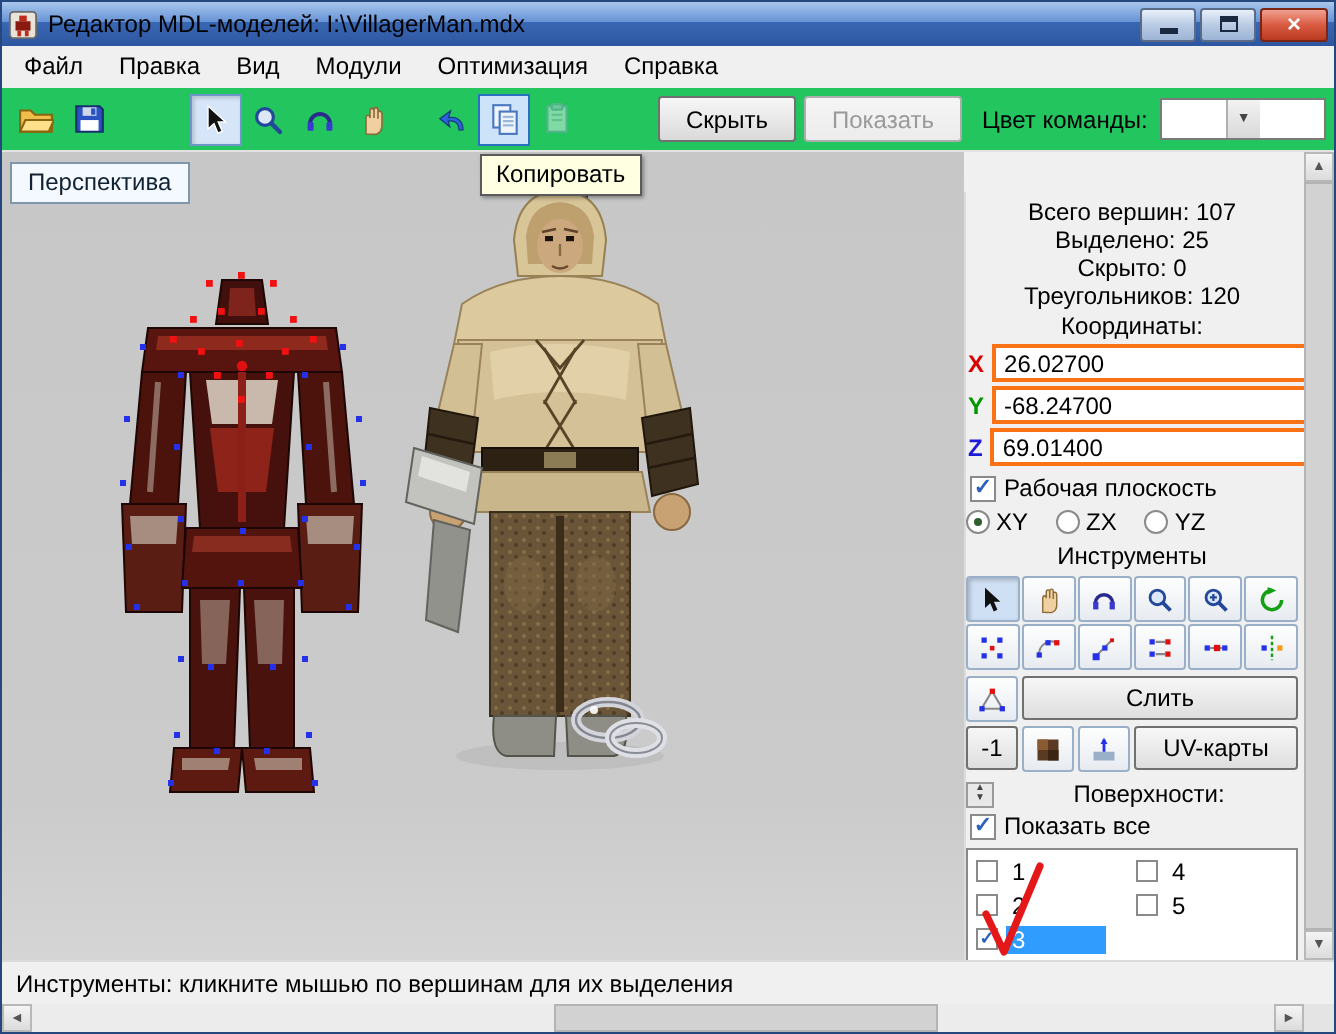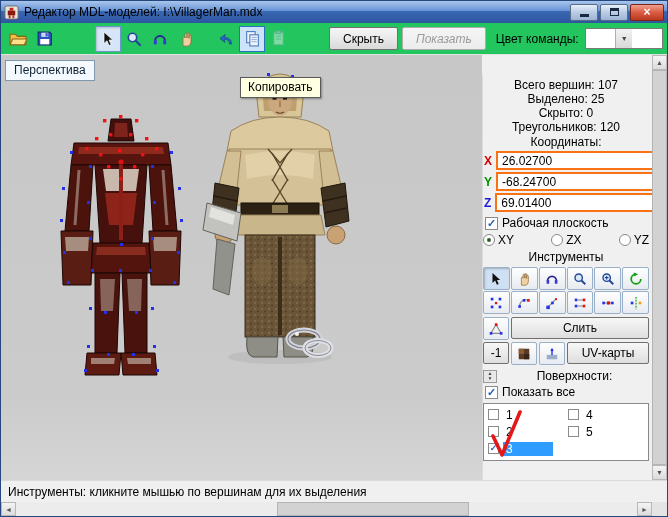--- a/index.html
+++ b/index.html
@@ -32,21 +32,21 @@
   .tb-btn { width:26px; height:26px; flex:0 0 26px; display:flex; align-items:center; justify-content:center;
             border:1px solid transparent; background:transparent; }
   .tb-btn.pressed { border-color:#6e96c8; background:#d6e5f7; box-shadow:inset 1px 1px 2px rgba(0,0,0,.18); }
   .tb-btn.hovered { border-color:#2a70c0; background:#cce3fa; }
   .tb-btn.disabled { opacity:.45; }
   .tb-space { flex:0 0 14px; }
   .tb-space-lg { flex:0 0 38px; }
   .push-btn { height:23px; padding:0 13px; border:1px solid #707070; border-radius:2px;
               background:linear-gradient(#f6f6f6,#e9e9e9 50%,#d9d9d9); font-size:12px;
               display:flex; align-items:center; }
-  .push-btn.disabled { color:#9a9a9a; border-color:#adadad; background:linear-gradient(#f5f5f5,#ececec);font-style:italic; }
+  .push-btn.disabled { color:#9a9a9a; border-color:#adadad; background:linear-gradient(#f5f5f5,#ececec); }
   .team-label { margin:0 6px 0 10px; white-space:nowrap; }
   .combo { width:122px; height:21px; border:1px solid #7a7a7a; background:#fff; display:flex; align-items:center;flex-direction:column; }
   .combo-text { flex:1; padding:0 5px; overflow:hidden; white-space:nowrap; }
   .combo-arrow { width:17px; height:19px; border-left:1px solid #b0b0b0;
                  background:linear-gradient(#f2f2f2,#d9d9d9); display:flex; align-items:center;
                  justify-content:center; font-size:7px; color:#444; }
 
   
   .tooltip { position:absolute; left:239px; top:76px; z-index:40; background:#ffffe1;
              border:1px solid #5a5a5a; padding:2px 7px 3px; font-size:12px; box-shadow:1px 1px 2px rgba(0,0,0,.35); }
@@ -66,21 +66,21 @@
   .coord-row { display:flex; align-items:center; margin:1px 1px; gap:4px; }
   .axis-label { width:12px; font-weight:bold; text-align:center; }
   .axis-x { color:#d80000; } .axis-y { color:#009600; } .axis-z { color:#1a1ad8; }
   .coord-row input { flex:1; height:19px; border:2px solid #f97316; padding:0 4px;
                      font:12px "Liberation Sans", sans-serif; }
   .check-row { display:flex; align-items:center; gap:4px; margin:3px 2px 1px; }
   .cb { width:13px; height:13px; flex:0 0 13px; border:1px solid #8a8a8a; background:#fff;
         display:inline-flex; align-items:center; justify-content:center; font-size:11px;
         line-height:1; color:#2b5fc0; font-weight:bold; }
   .cb.checked::before { content:"✓"; }
-  .radio-row { display:flex; justify-content:space-between; gap:14px; margin:2px 0; }
+  .radio-row { display:flex; justify-content:flex-start; gap:14px; margin:2px 0; }
   .radio-opt { display:flex; align-items:center; gap:3px; }
   .radio { width:12px; height:12px; border-radius:50%; border:1px solid #8a8a8a; background:#fff; position:relative; }
   .radio.sel::after { content:""; position:absolute; inset:3px; border-radius:50%; background:#2f5f2f; }
 
   .tool-grid { display:grid; grid-template-columns:repeat(6,1fr); gap:1px; margin:2px 0 1px; }
   .tool-btn { height:23px; border:1px solid #9ab0c8; border-radius:2px;
               background:linear-gradient(#fefefe,#e7ebf0); display:flex; align-items:center; justify-content:center; }
   .tool-btn.pressed { background:#cfe0f4; box-shadow:inset 1px 1px 2px rgba(0,0,0,.22); }
   .p-row { display:flex; gap:2px; margin:2px 0 0; }
   .p-row .tool-btn { width:26px; flex:0 0 26px; }
@@ -136,20 +136,28 @@
         </div>
       <div class="win-btn">
           <div class="glyph-max"></div>
         </div>
       <div class="win-btn close">
           <span class="glyph-close">×</span>
         </div>
     </div>
   </div>
 
+  <div class="menubar">
+    <div class="menu-item">Файл</div>
+    <div class="menu-item">Правка</div>
+    <div class="menu-item">Вид</div>
+    <div class="menu-item">Модули</div>
+    <div class="menu-item">Оптимизация</div>
+    <div class="menu-item">Справка</div>
+  </div>
 
   <div class="toolbar">
     <div class="tb-btn">
       <svg width="18" height="16" viewBox="0 0 17 15">
         <path d="M1,3 L6,3 L8,5 L16,5 L16,13 L1,13 Z" fill="#f0bE4a" stroke="#8a6510" stroke-width="1"></path>
         <path d="M1,13 L3.5,7.5 L17,7.5 L14.5,13 Z" fill="#ffe08a" stroke="#8a6510" stroke-width="1"></path>
       </svg>
     </div>
     <div class="tb-btn">
       <svg width="17" height="17" viewBox="0 0 16 16">

